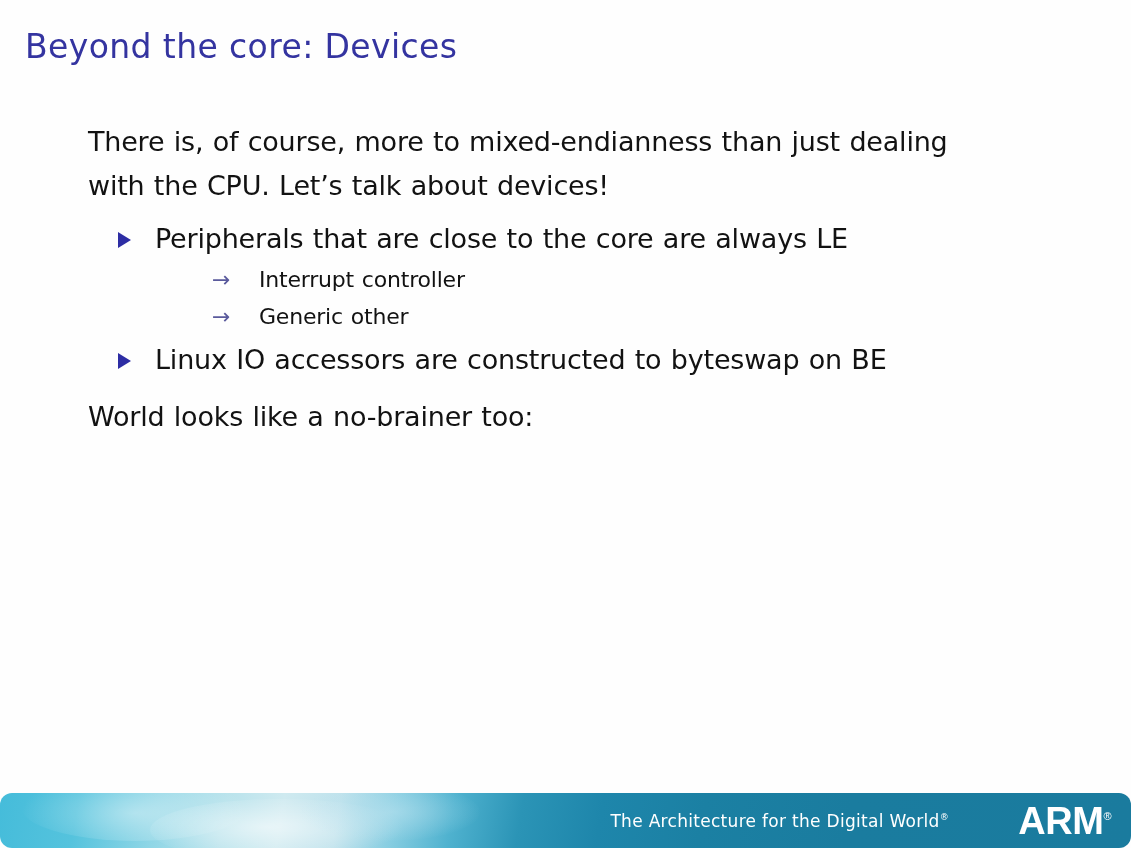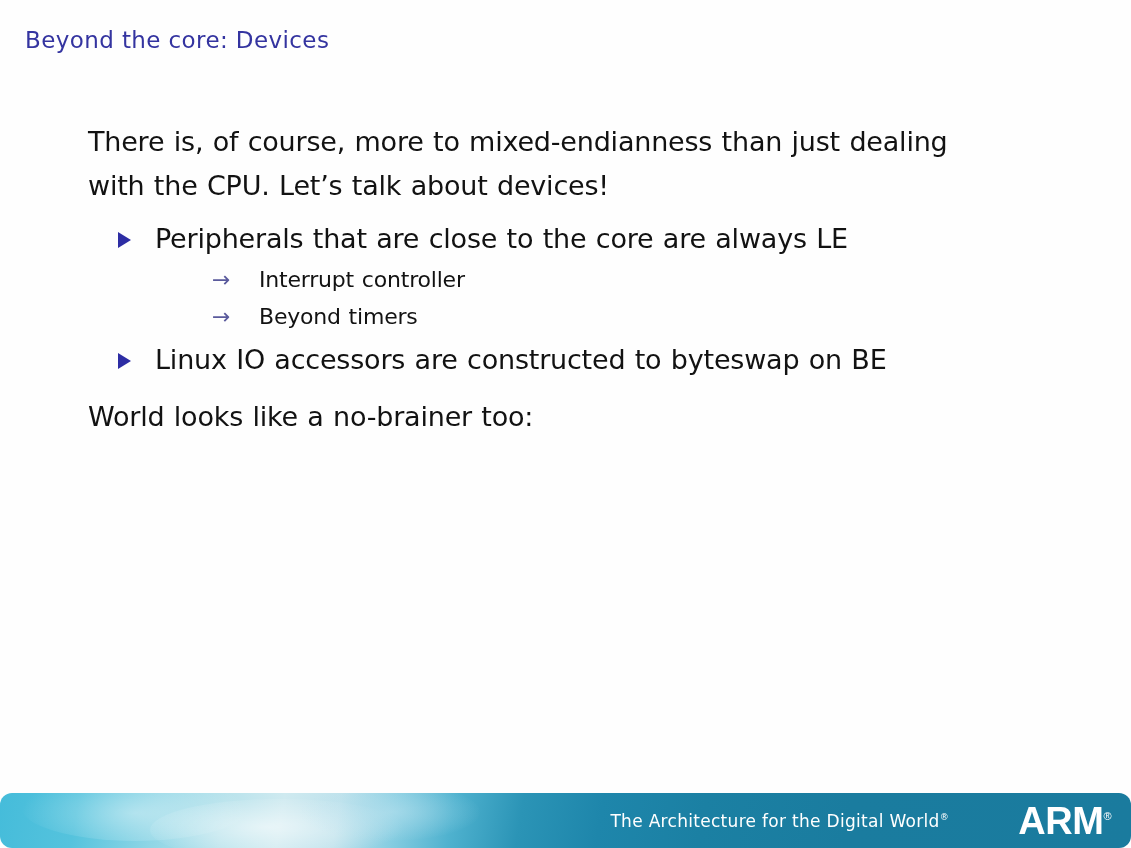--- a/index.html
+++ b/index.html
@@ -20,21 +20,21 @@
     background: #fefefe;
     overflow: hidden;
   }
 
   
   .slide-title {
     position: absolute;
     left: 25px;
     top: 27px;
     font-family: "DejaVu Sans", sans-serif;
-    font-size: 23px;
+    font-size: 33px;
     font-weight: 400;
     letter-spacing: 0.4px;
     color: #3434a0;
     white-space: nowrap;
   }
 
   
   .body-area {
     position: absolute;
     left: 0;
@@ -204,21 +204,21 @@
       <li class="bullet-item">
         <span class="tri-marker"></span>
         <span>Peripherals that are close to the core are always LE</span>
         <ul class="subbullets">
           <li class="sub-item">
             <span class="arrow-marker">→</span>
             <span>Interrupt controller</span>
           </li>
           <li class="sub-item">
             <span class="arrow-marker">→</span>
-            <span>Beyond timers</span>
+            <span>Generic other</span>
           </li>
         </ul>
       </li>
 
 
       <li class="bullet-item">
         <span class="tri-marker"></span>
         <span>Linux IO accessors are constructed to byteswap on BE</span>
       </li>
 

